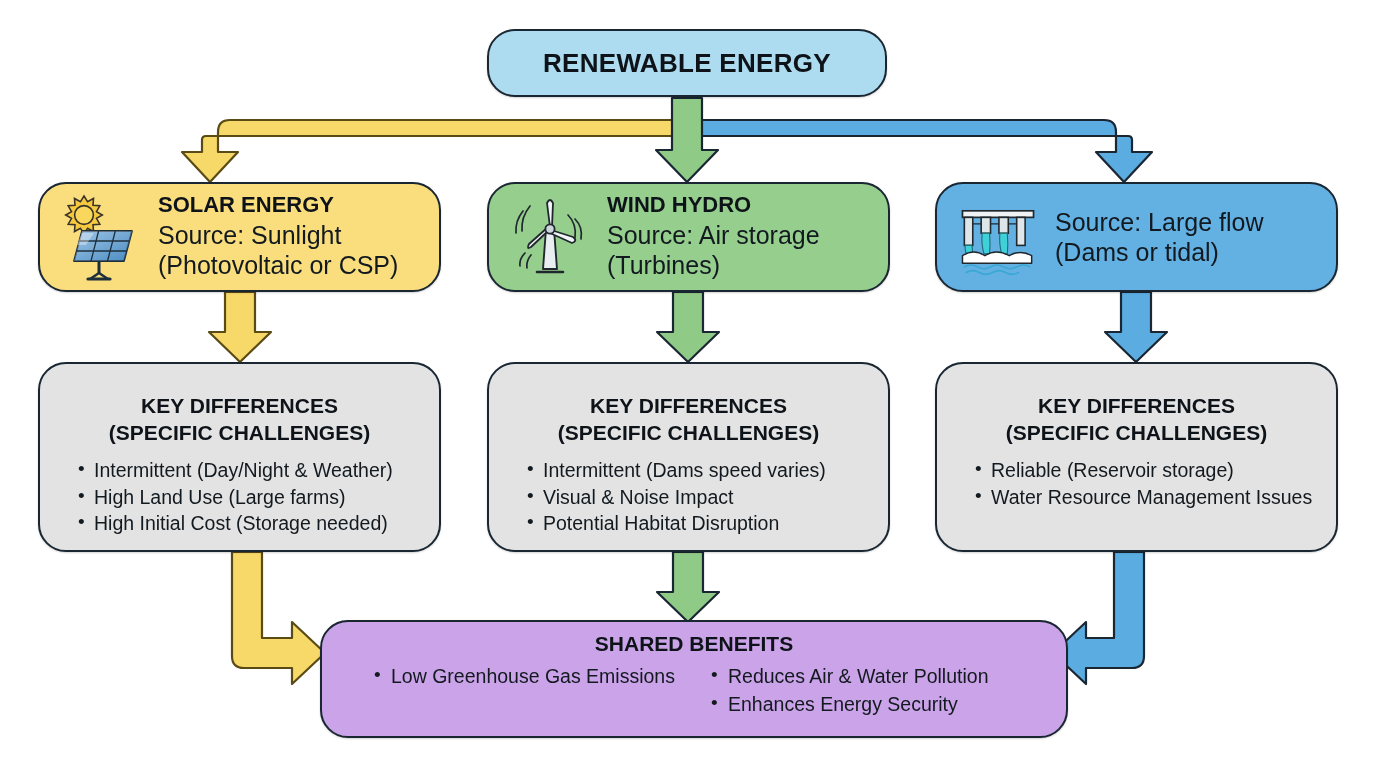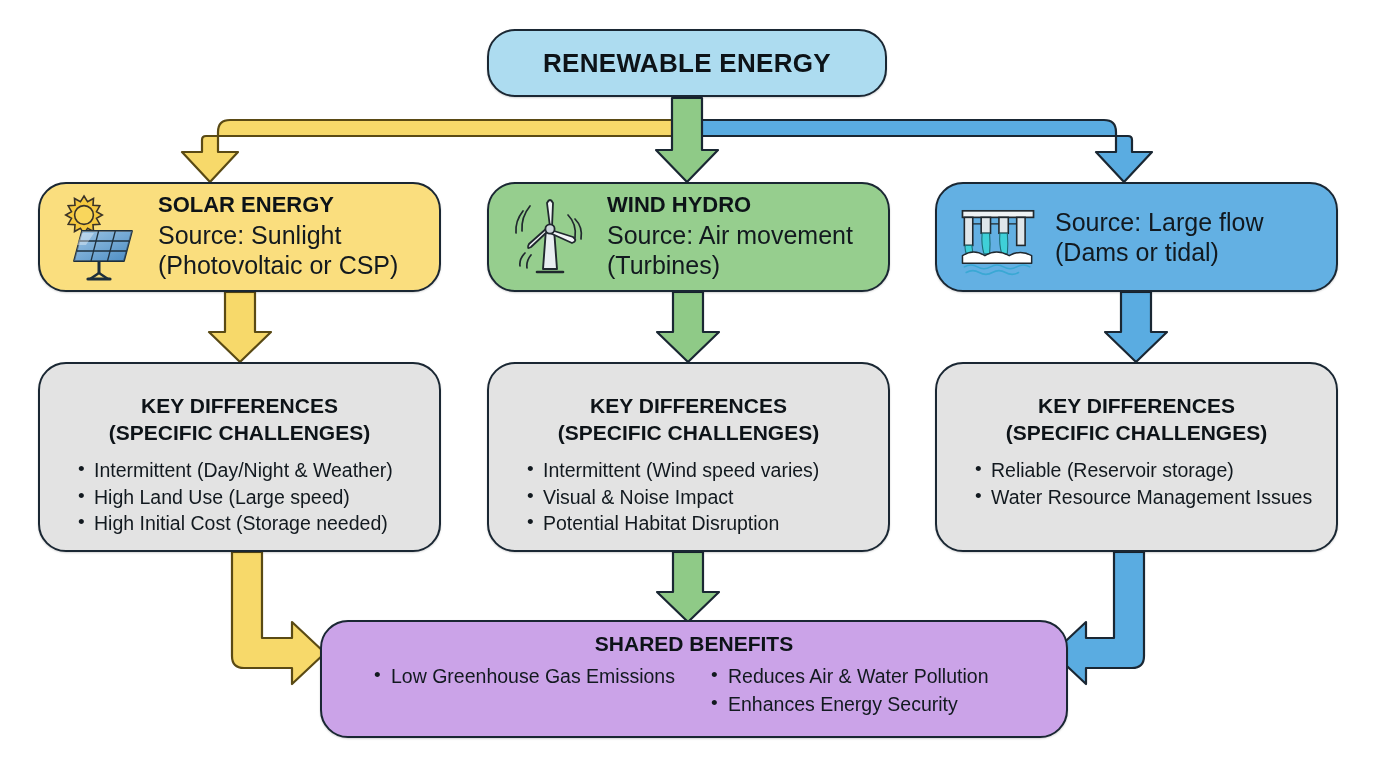--- a/index.html
+++ b/index.html
@@ -342,21 +342,21 @@
         <g fill="#f2f5f7" stroke="#20282e" stroke-width="1.8" stroke-linejoin="round">
           <path d="M43,34 L40,10 Q43,4 46,10 L45,34 Z"></path>
           <path d="M44,37 L66,44 Q71,48 65,50 L43,40 Z"></path>
           <path d="M41,38 L24,54 Q19,57 22,51 L40,35 Z"></path>
         </g>
         <circle cx="43" cy="36" r="4.6" fill="#cdd6dc" stroke="#20282e" stroke-width="1.8"></circle>
       </svg>
     </div>
     <div class="src-text">
       <div class="src-title">WIND HYDRO</div>
-      <div class="src-line">Source: Air movement</div>
+      <div class="src-line">Source: Air storage</div>
       <div class="src-line">(Turbines)</div>
     </div>
   </div>
 
   <div class="node source hydro">
     <div class="src-icon">
       <svg viewBox="0 0 92 88" width="92" height="88">
 
         <rect x="8" y="16" width="76" height="7" fill="#eef2f4" stroke="#20282e" stroke-width="1.8"></rect>
 
@@ -389,32 +389,32 @@
     </div>
   </div>
 
   <div class="node kd solar">
     <div class="kd-title">
       <div>KEY DIFFERENCES</div>
       <div>(SPECIFIC CHALLENGES)</div>
     </div>
     <ul class="kd-list">
       <li><span>Intermittent (Day/Night &amp; Weather)</span></li>
-      <li><span>High Land Use (Large speed)</span></li>
+      <li><span>High Land Use (Large farms)</span></li>
       <li><span>High Initial Cost (Storage needed)</span></li>
     </ul>
   </div>
 
   <div class="node kd wind">
     <div class="kd-title">
       <div>KEY DIFFERENCES</div>
       <div>(SPECIFIC CHALLENGES)</div>
     </div>
     <ul class="kd-list">
-      <li><span>Intermittent (Wind speed varies)</span></li>
+      <li><span>Intermittent (Dams speed varies)</span></li>
       <li><span>Visual &amp; Noise Impact</span></li>
       <li><span>Potential Habitat Disruption</span></li>
     </ul>
   </div>
 
   <div class="node kd hydro">
     <div class="kd-title">
       <div>KEY DIFFERENCES</div>
       <div>(SPECIFIC CHALLENGES)</div>
     </div>

